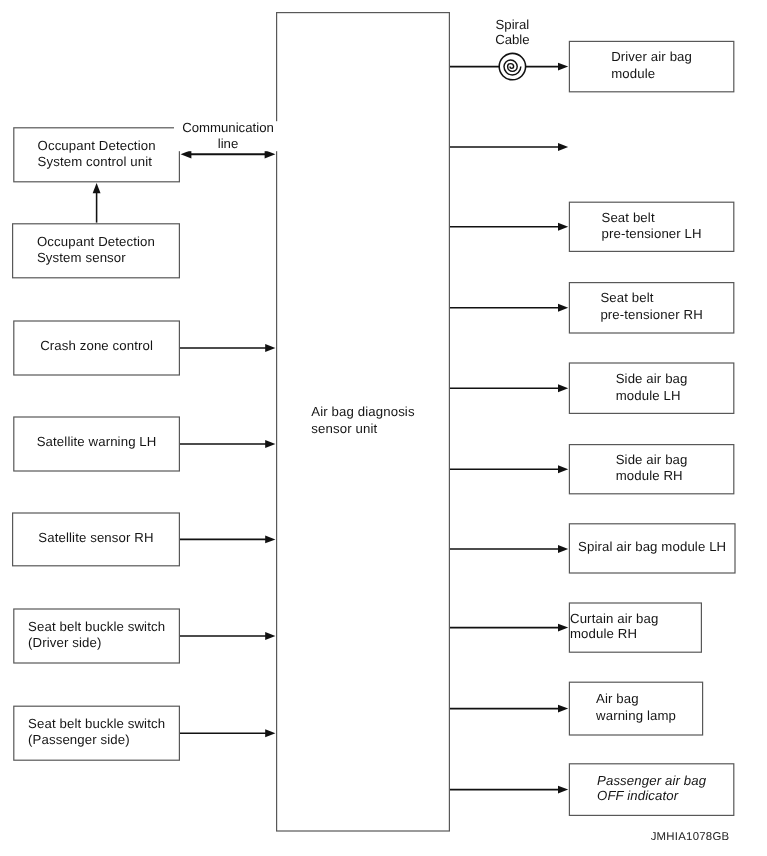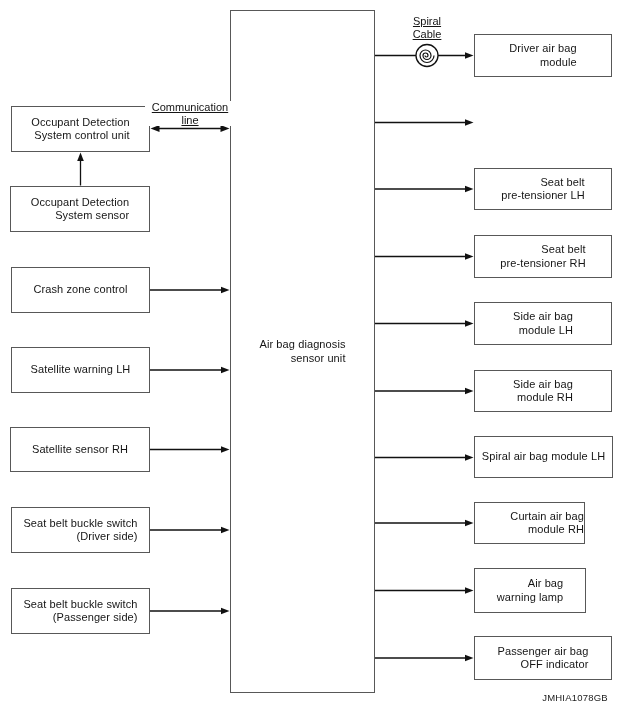--- a/index.html
+++ b/index.html
@@ -7,26 +7,26 @@
   body { font-family:"Liberation Sans", sans-serif; }
   .canvas {
     position:relative; width:639px; height:713px; background:#ffffff; overflow:hidden;
   }
   .connectors { position:absolute; left:0; top:0; width:639px; height:713px; }
   .box {
     position:absolute; border:1.5px solid #585858; background:#ffffff;
     display:flex; align-items:center; justify-content:center;
   }
   .box-label {
-    font-size:11px; line-height:13.5px; color:#151515; text-align:right;
+    font-size:11px; line-height:13.5px; color:#151515; text-align:left;
     white-space:pre-line; letter-spacing:0.1px;
   }
   .float-label {
     position:absolute; font-size:11px; line-height:12.5px; color:#151515;
-    text-align:center; white-space:pre-line; background:#ffffff;text-decoration:underline;
+    text-align:center; white-space:pre-line; background:#ffffff;
   }
   .figure-code {
     position:absolute; right:4px; top:692px; width:120px; text-align:center;
     font-size:9.5px; color:#222222; letter-spacing:0.2px;
   }
 </style>
 </head>
 <body>
 
 <div class="canvas">
@@ -143,21 +143,21 @@
   <div class="box" style="left:474px; top:436px; width:139px; height:42px;">
     <span class="box-label">Spiral air bag module LH</span>
   </div>
   <div class="box" style="left:474px; top:502px; width:111px; height:42px;">
     <span class="box-label">Curtain air bag module RH</span>
   </div>
   <div class="box" style="left:474px; top:568px; width:112px; height:45px;">
     <span class="box-label">Air bag
 warning lamp</span>
   </div>
-  <div class="box" style="left:474px; top:636px; width:138px; height:44px;">
+  <div class="box" style="left:474px; top:636px; width:138px; height:44px;font-style:italic;">
     <span class="box-label">Passenger air bag
 OFF indicator</span>
   </div>
 
   <div class="float-label" style="left:145px; top:101px; width:90px;">Communication
 line</div>
 
   <div class="float-label" style="left:382px; top:15px; width:90px;">Spiral
 Cable</div>
 

